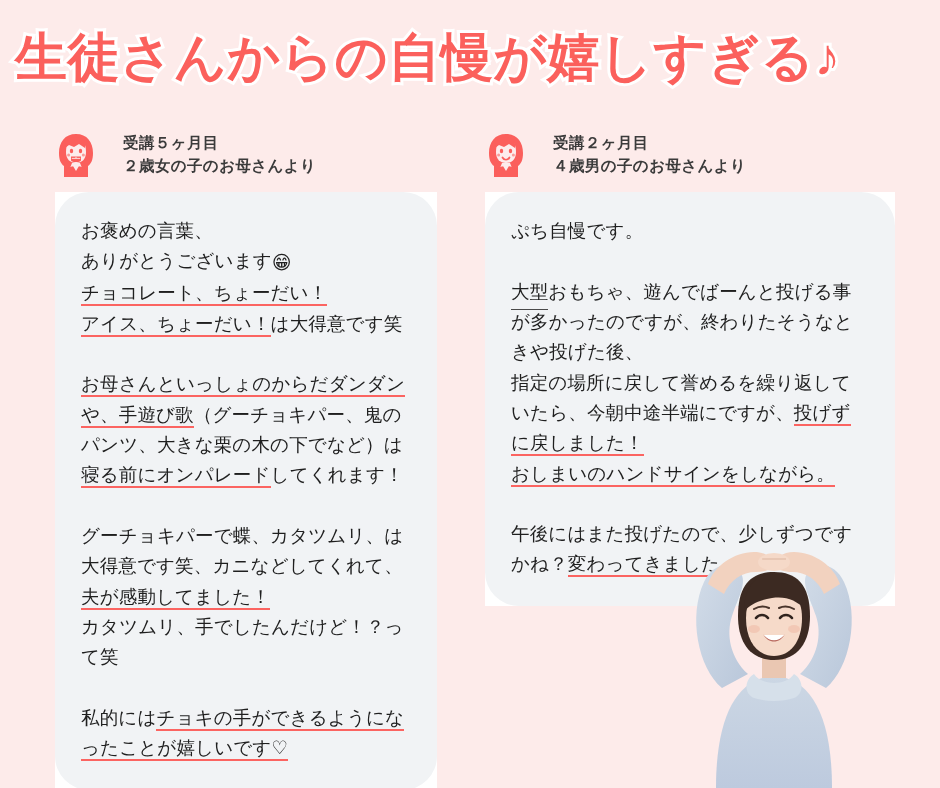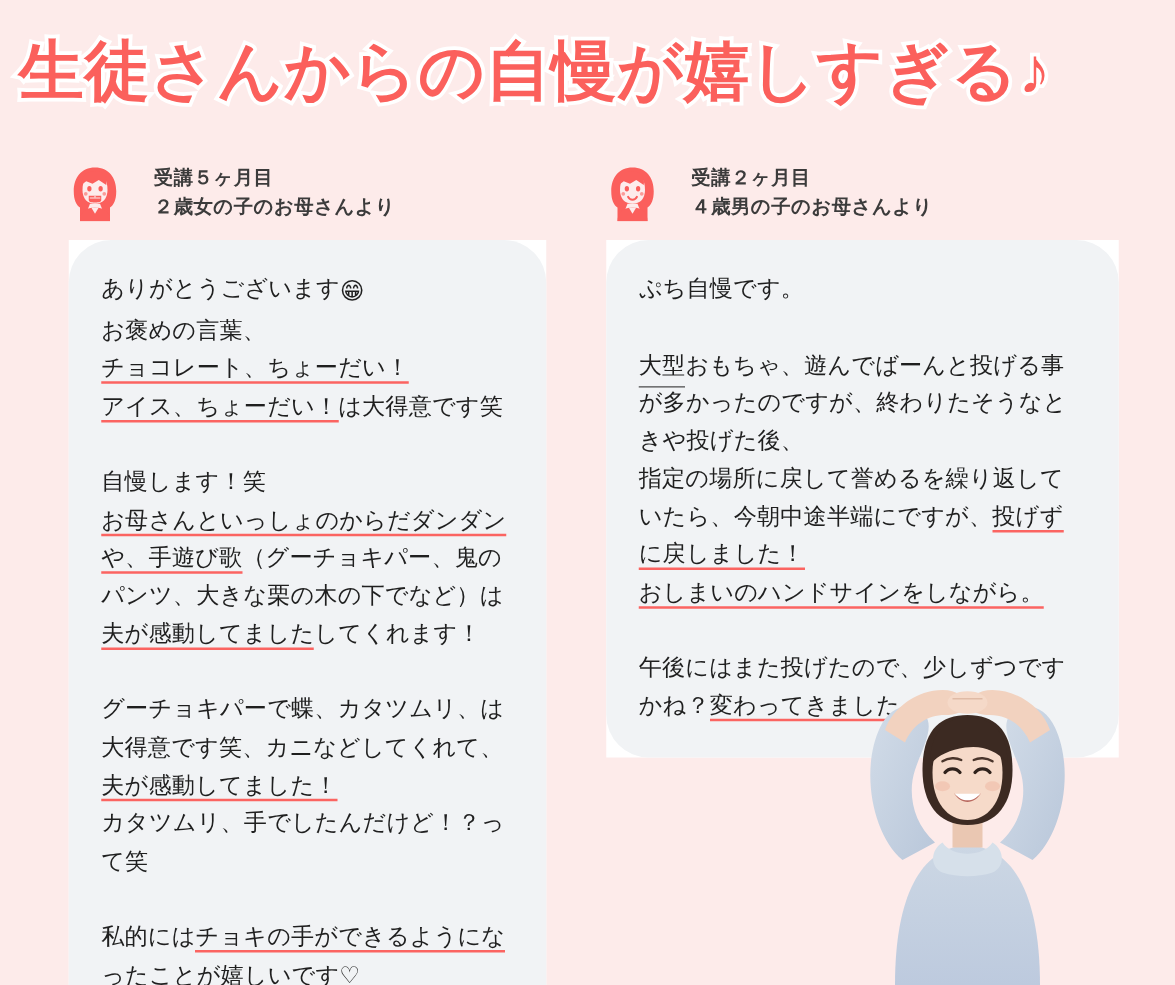--- a/index.html
+++ b/index.html
@@ -158,29 +158,28 @@
       </svg>
       <div class="meta">
         <div>受講５ヶ月目</div>
         <div>２歳女の子のお母さんより</div>
       </div>
     </div>
 
     <div class="bubble-plate">
       <div class="bubble">
 
+        <p><span>お褒めの言葉、</span></p>
         <p><span>ありがとうございます</span><span class="emoji">😁</span></p>
-        <p><span>お褒めの言葉、</span></p>
         <p><span class="u">チョコレート、ちょーだい！</span></p>
         <p><span class="u">アイス、ちょーだい！</span><span>は大得意です笑</span></p>
 
         <p class="gap"></p>
 
-        <p><span>自慢します！笑</span></p>
-        <p><span class="u">お母さんといっしょのからだダンダンや、手遊び歌</span><span>（グーチョキパー、鬼のパンツ、大きな栗の木の下でなど）は</span><span class="u">夫が感動してました</span><span>してくれます！</span></p>
+        <p><span class="u">お母さんといっしょのからだダンダンや、手遊び歌</span><span>（グーチョキパー、鬼のパンツ、大きな栗の木の下でなど）は</span><span class="u">寝る前にオンパレード</span><span>してくれます！</span></p>
 
         <p class="gap"></p>
 
         <p><span>グーチョキパーで蝶、カタツムリ、は大得意です笑、カニなどしてくれて、</span><span class="u">夫が感動してました！</span></p>
         <p><span>カタツムリ、手でしたんだけど！？って笑</span></p>
 
         <p class="gap"></p>
 
         <p><span>私的には</span><span class="u">チョキの手ができるようになったことが嬉しいです♡</span></p>
 

